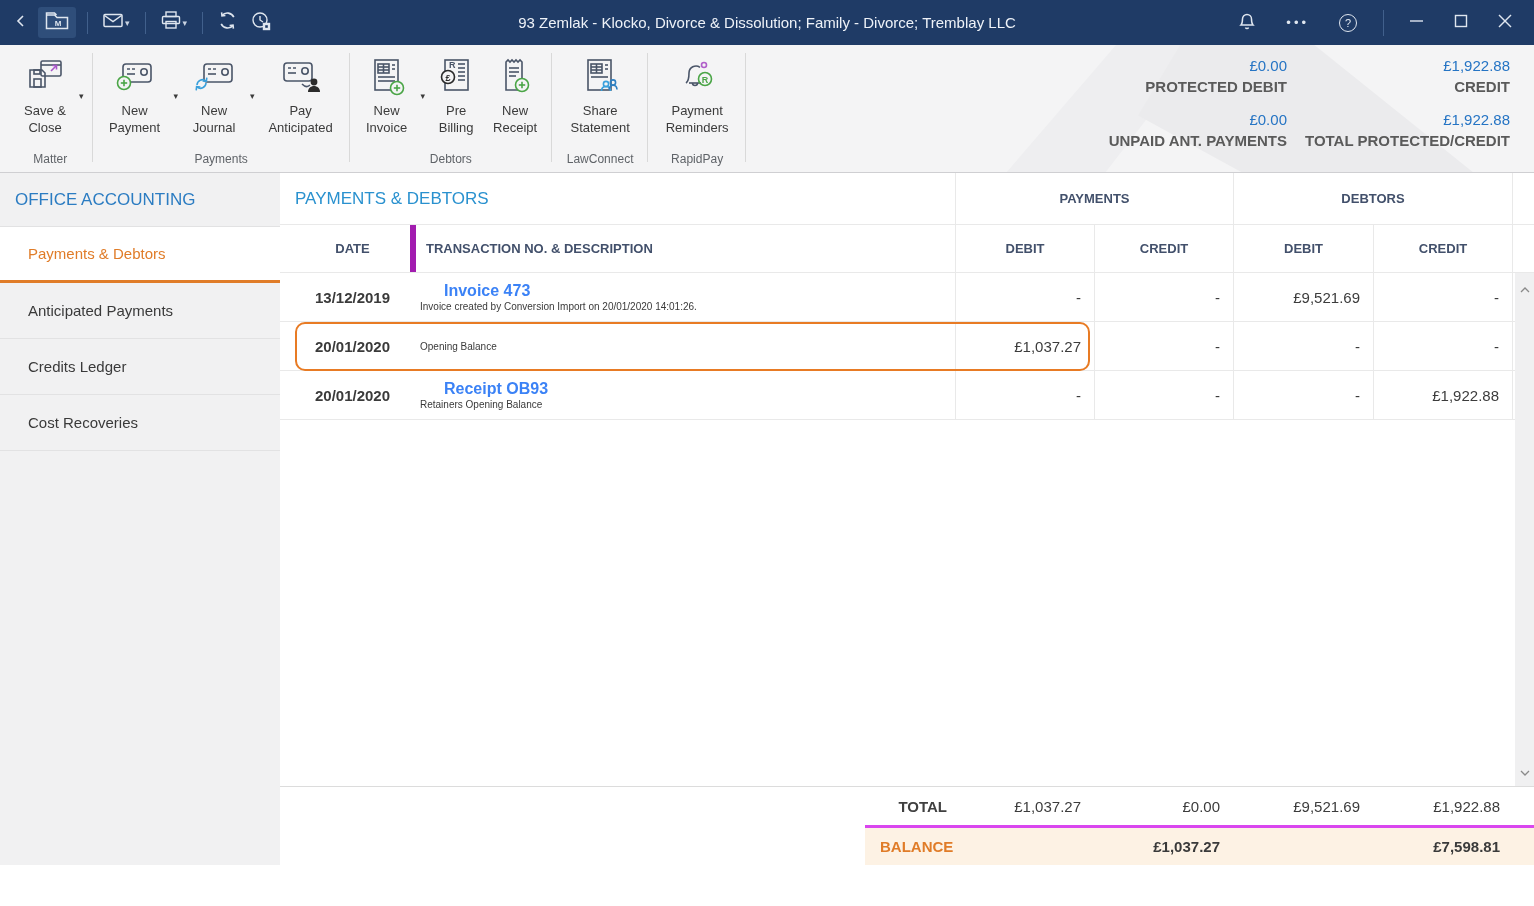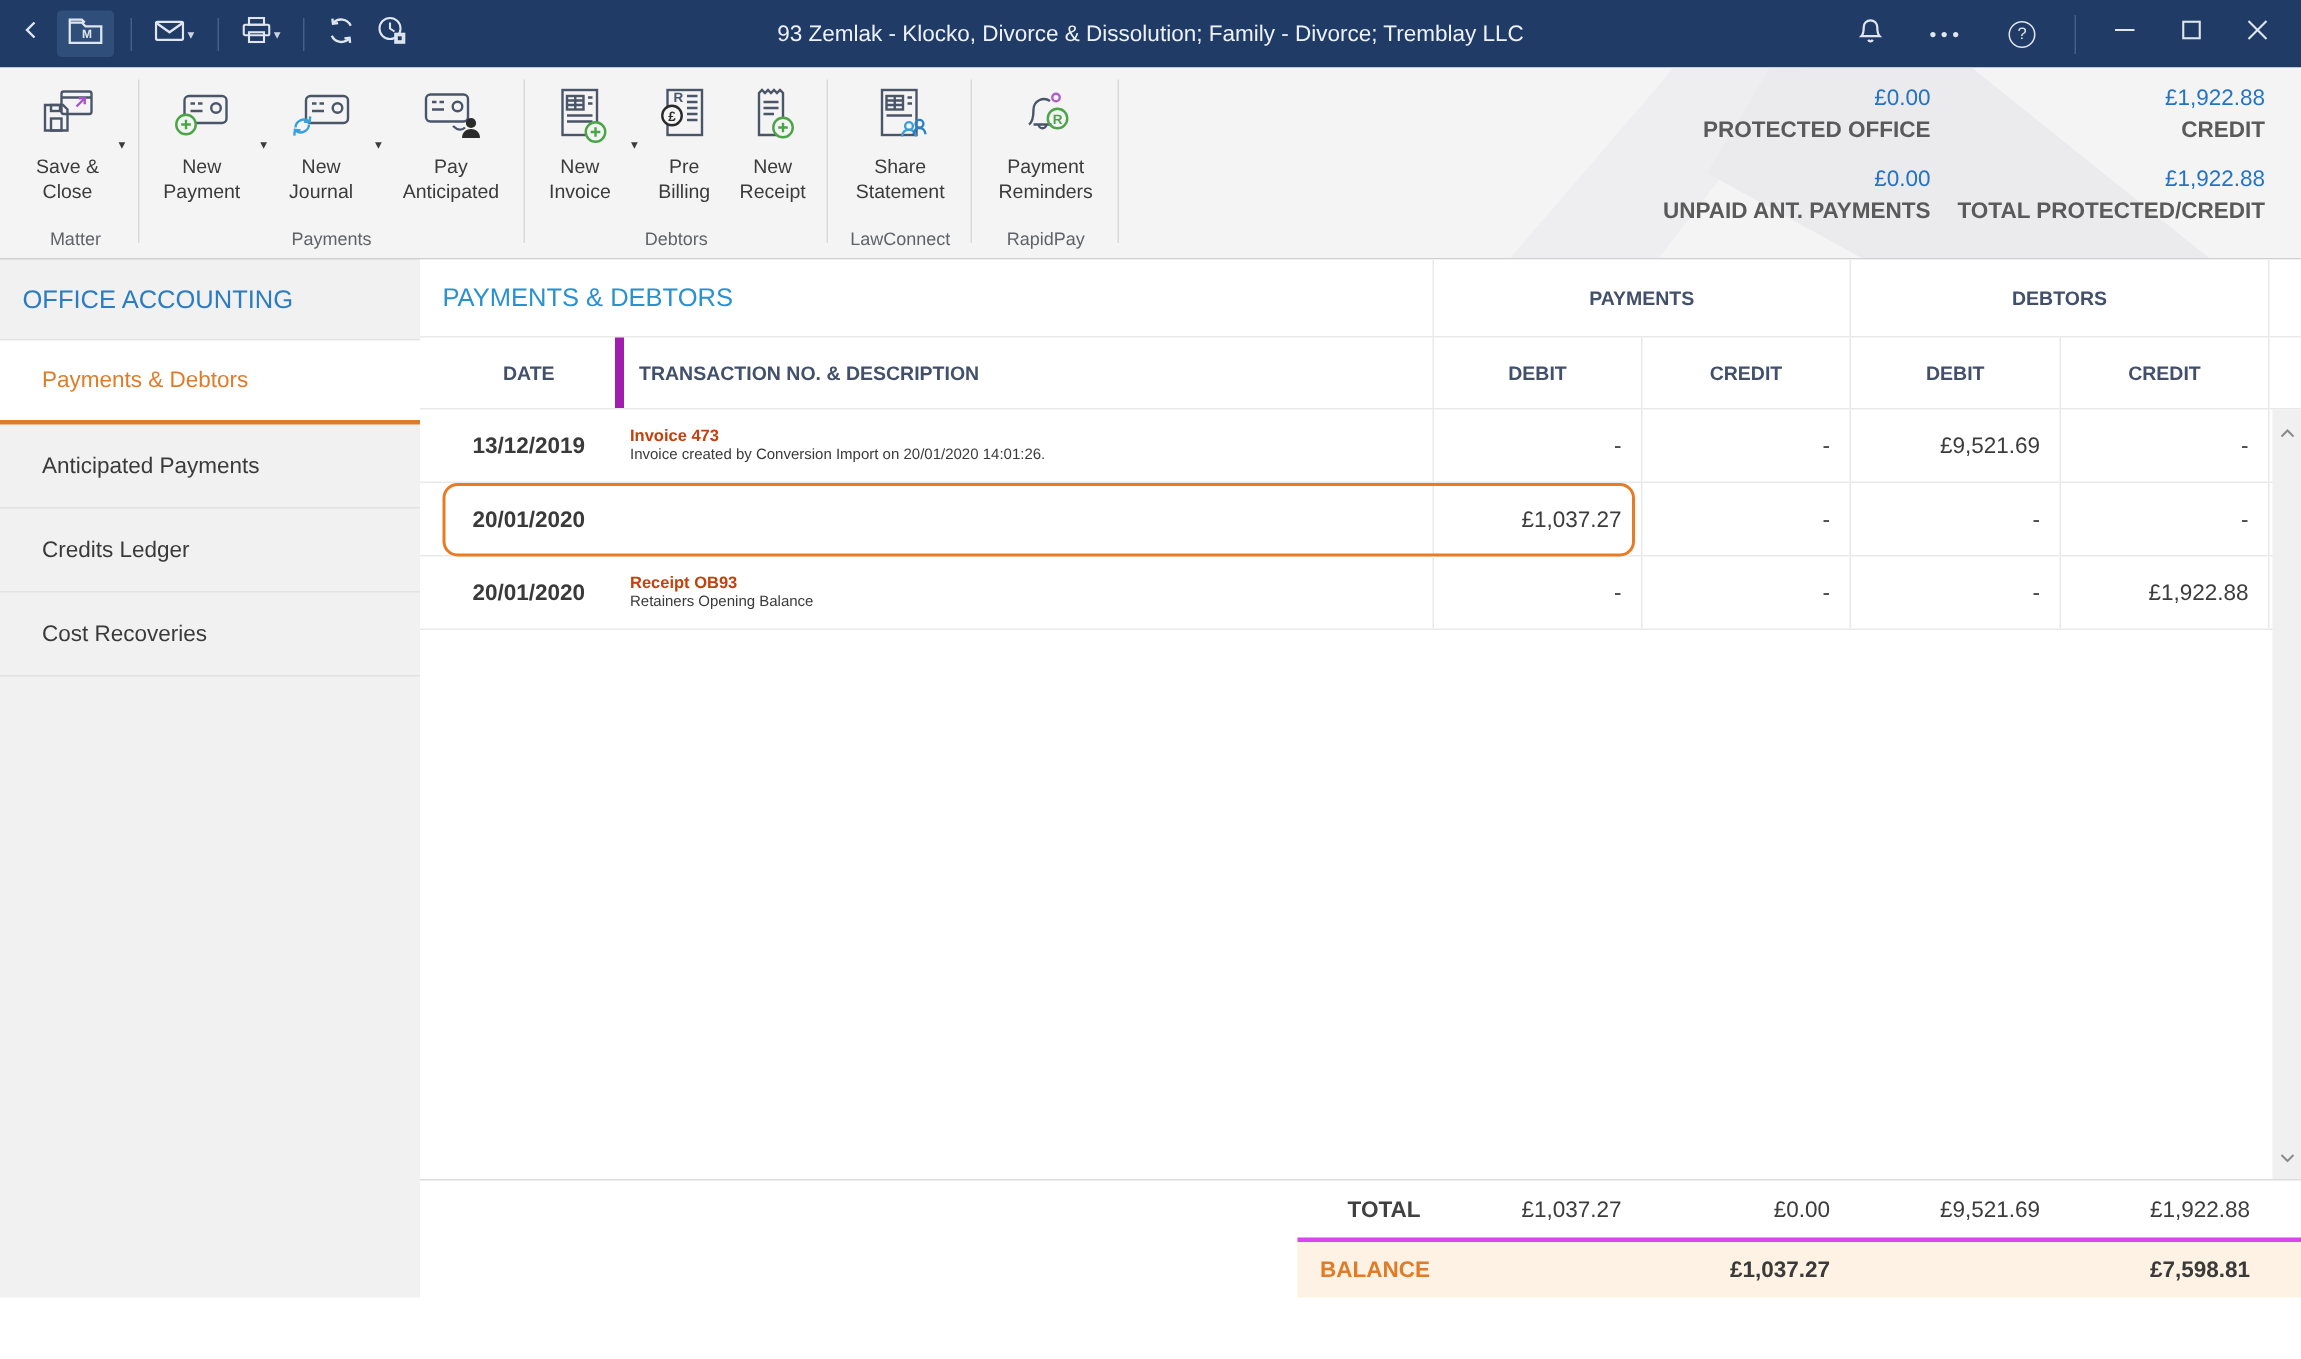--- a/index.html
+++ b/index.html
@@ -65,21 +65,21 @@
   .col-header { height:48px; align-items:stretch; border-bottom:1px solid #e9e9e9; font-size:13px; font-weight:bold; color:#42506b; }
   .ch { display:flex; align-items:center; }
   .ch-date { justify-content:center; }
   .ch-desc { padding-left:10px; border-left:6px solid #a21caf; }
   .ch-amt  { justify-content:center; border-left:1px solid #e9e9e9; }
   .ch-amt.last { border-right:1px solid #e9e9e9; }
 
   .trow { height:49px; align-items:stretch; border-bottom:1px solid #e9e9e9; position:relative; }
   .td-date { display:flex; align-items:center; justify-content:center; font-weight:bold; font-size:15px; color:#3a3a3a; }
   .td-desc { padding-left:10px; display:flex; flex-direction:column; justify-content:center; gap:1px; }
-  .td-link { color:#c2410c; font-weight:bold; font-size:11px; cursor:pointer; }
+  .td-link { color:#3b82f6; font-weight:bold; font-size:16px; cursor:pointer;margin-left:24px; }
   .td-sub  { color:#3a3a3a; font-size:10px; }
   .td-amt  { display:flex; align-items:center; justify-content:flex-end; padding-right:13px; font-size:15px; color:#3c3c3c; border-left:1px solid #e9e9e9; }
   .td-amt.last { border-right:1px solid #e9e9e9; }
   .sel-outline { position:absolute; left:15px; top:0; width:795px; height:49px; border:2px solid #e87b24; border-radius:10px; pointer-events:none; }
 
   .rows-filler { flex:1; }
 
   
   .bottom { border-top:1px solid #dcdcdc; }
   .total-row { height:38px; display:grid; grid-template-columns:1fr 139px 139px 140px 140px 21px; padding-left:15px; align-items:center; }
@@ -377,21 +377,21 @@
           </span>
           <span class="rlabel">Payment Reminders</span>
         </div>
       </div>
       <div class="rgroup-label">RapidPay</div>
     </div>
 
     <div class="ribbon-summary">
       <div class="sum-cell">
         <div class="sum-value">£0.00</div>
-        <div class="sum-label">PROTECTED OFFICE</div>
+        <div class="sum-label">PROTECTED DEBIT</div>
       </div>
       <div class="sum-cell">
         <div class="sum-value">£1,922.88</div>
         <div class="sum-label">CREDIT</div>
       </div>
       <div class="sum-cell">
         <div class="sum-value">£0.00</div>
         <div class="sum-label">UNPAID ANT. PAYMENTS</div>
       </div>
       <div class="sum-cell">
@@ -438,20 +438,21 @@
         </div>
         <div class="td-amt">-</div>
         <div class="td-amt">-</div>
         <div class="td-amt">£9,521.69</div>
         <div class="td-amt last">-</div>
       </div>
 
       <div class="trow grid-cols">
         <div class="td-date">20/01/2020</div>
         <div class="td-desc">
+          <span class="td-sub">Opening Balance</span>
         </div>
         <div class="td-amt">£1,037.27</div>
         <div class="td-amt">-</div>
         <div class="td-amt">-</div>
         <div class="td-amt last">-</div>
         <div class="sel-outline"></div>
       </div>
 
       <div class="trow grid-cols">
         <div class="td-date">20/01/2020</div>

